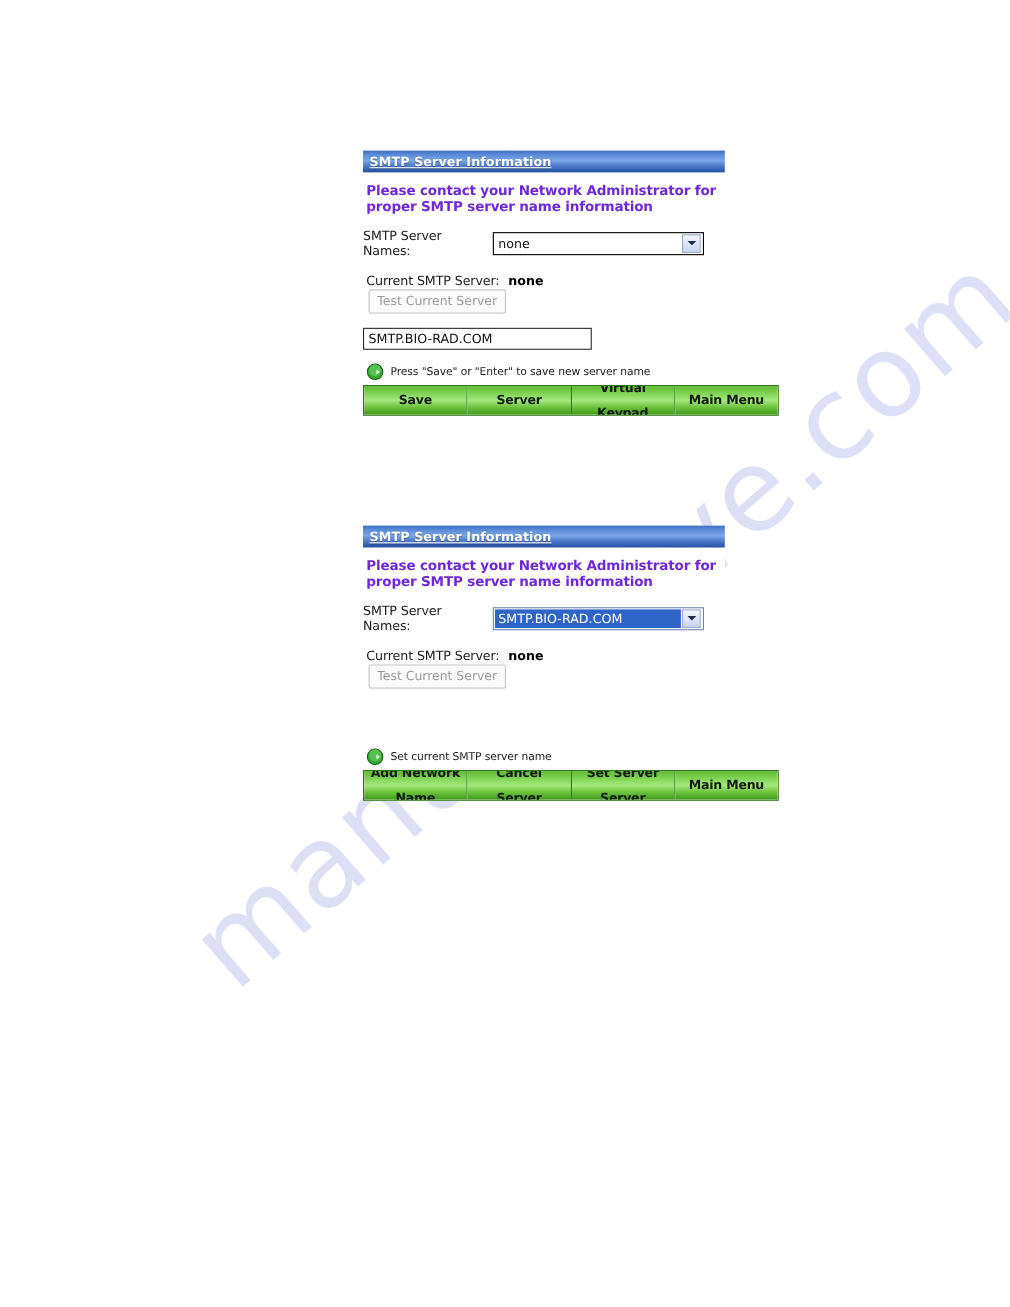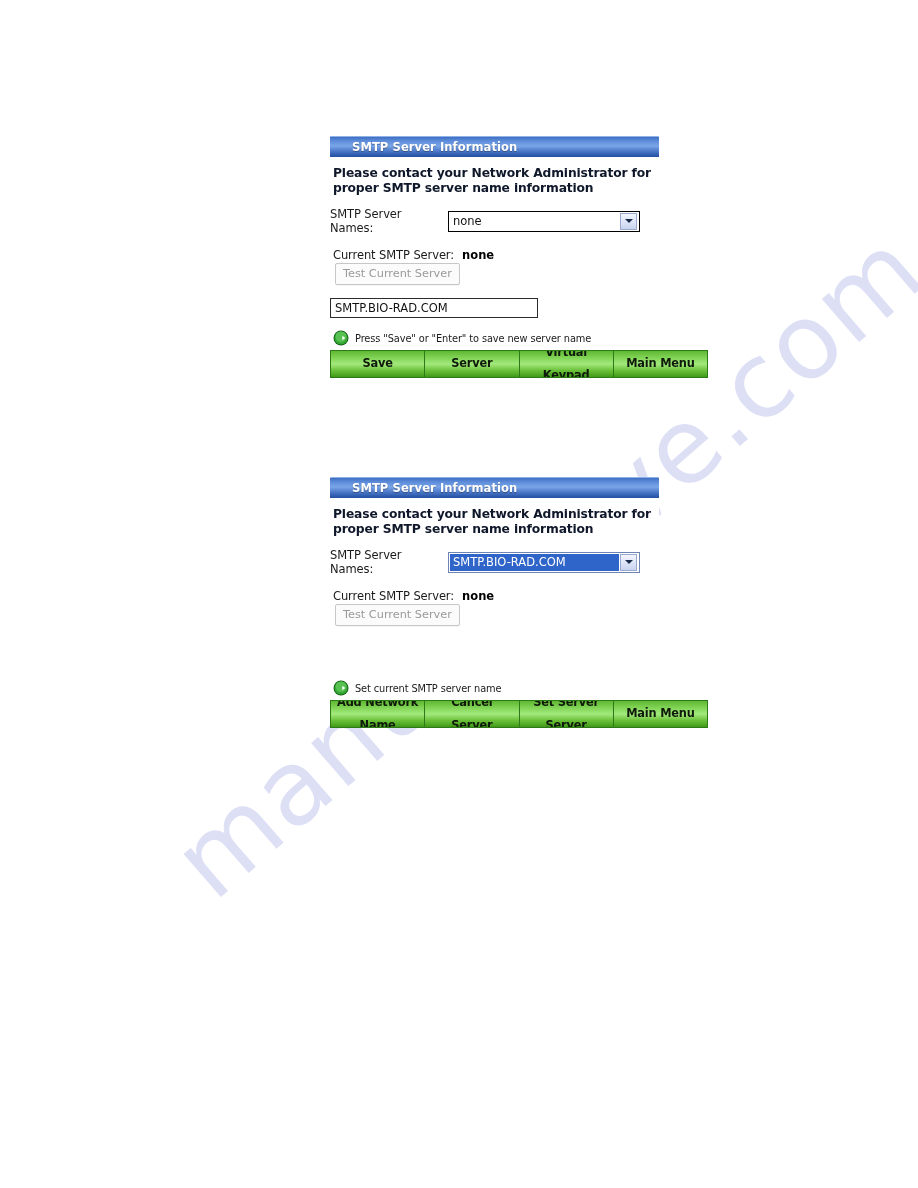--- a/index.html
+++ b/index.html
@@ -61,35 +61,36 @@
     border-top: 1px solid #90b2e6;
     box-sizing: border-box;
     display: flex;
     align-items: center;
     border-radius: 1px 1px 0 0;
   }
   .titlebar-text {
     color: #ffffff;
     font-size: 11.5px;
     font-weight: bold;
-    padding-left: 22px;
+    padding-left: 6px;
     letter-spacing: .1px;
     text-shadow: 0 1px 1px rgba(0,0,0,.35);
     font-family: "DejaVu Sans", sans-serif;
+    text-decoration: underline;
   }
 
   .panel-body {
     position: relative;
     background: #ffffff;
   }
 
   .instructions {
     font-size: 12.3px;
     font-weight: bold;
-    color: #0f172a;
+    color: #6d28d9;
     line-height: 14.5px;
     padding: 9px 0 0 3px;
     letter-spacing: -.15px;
   }
 
   .field-row {
     display: flex;
     align-items: center;
     margin-top: 12px;
   }

